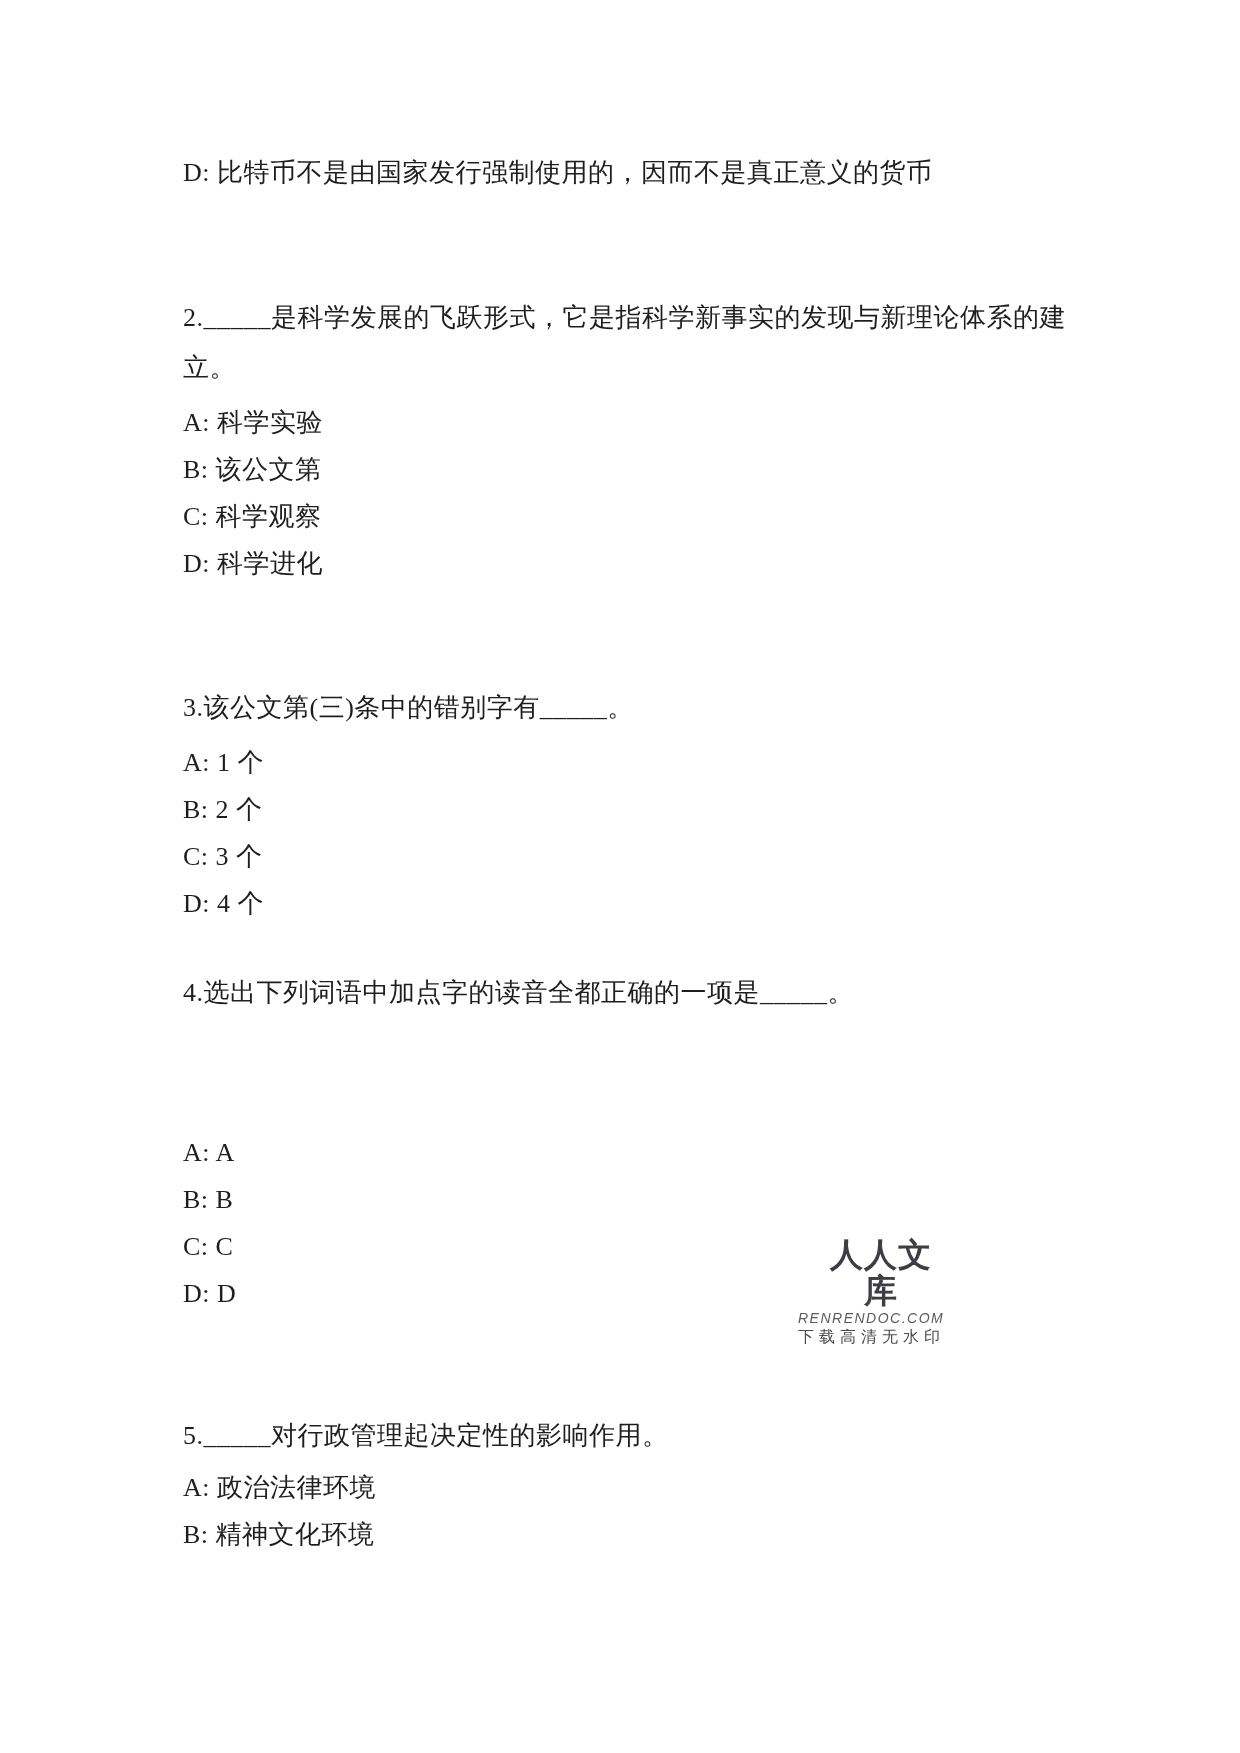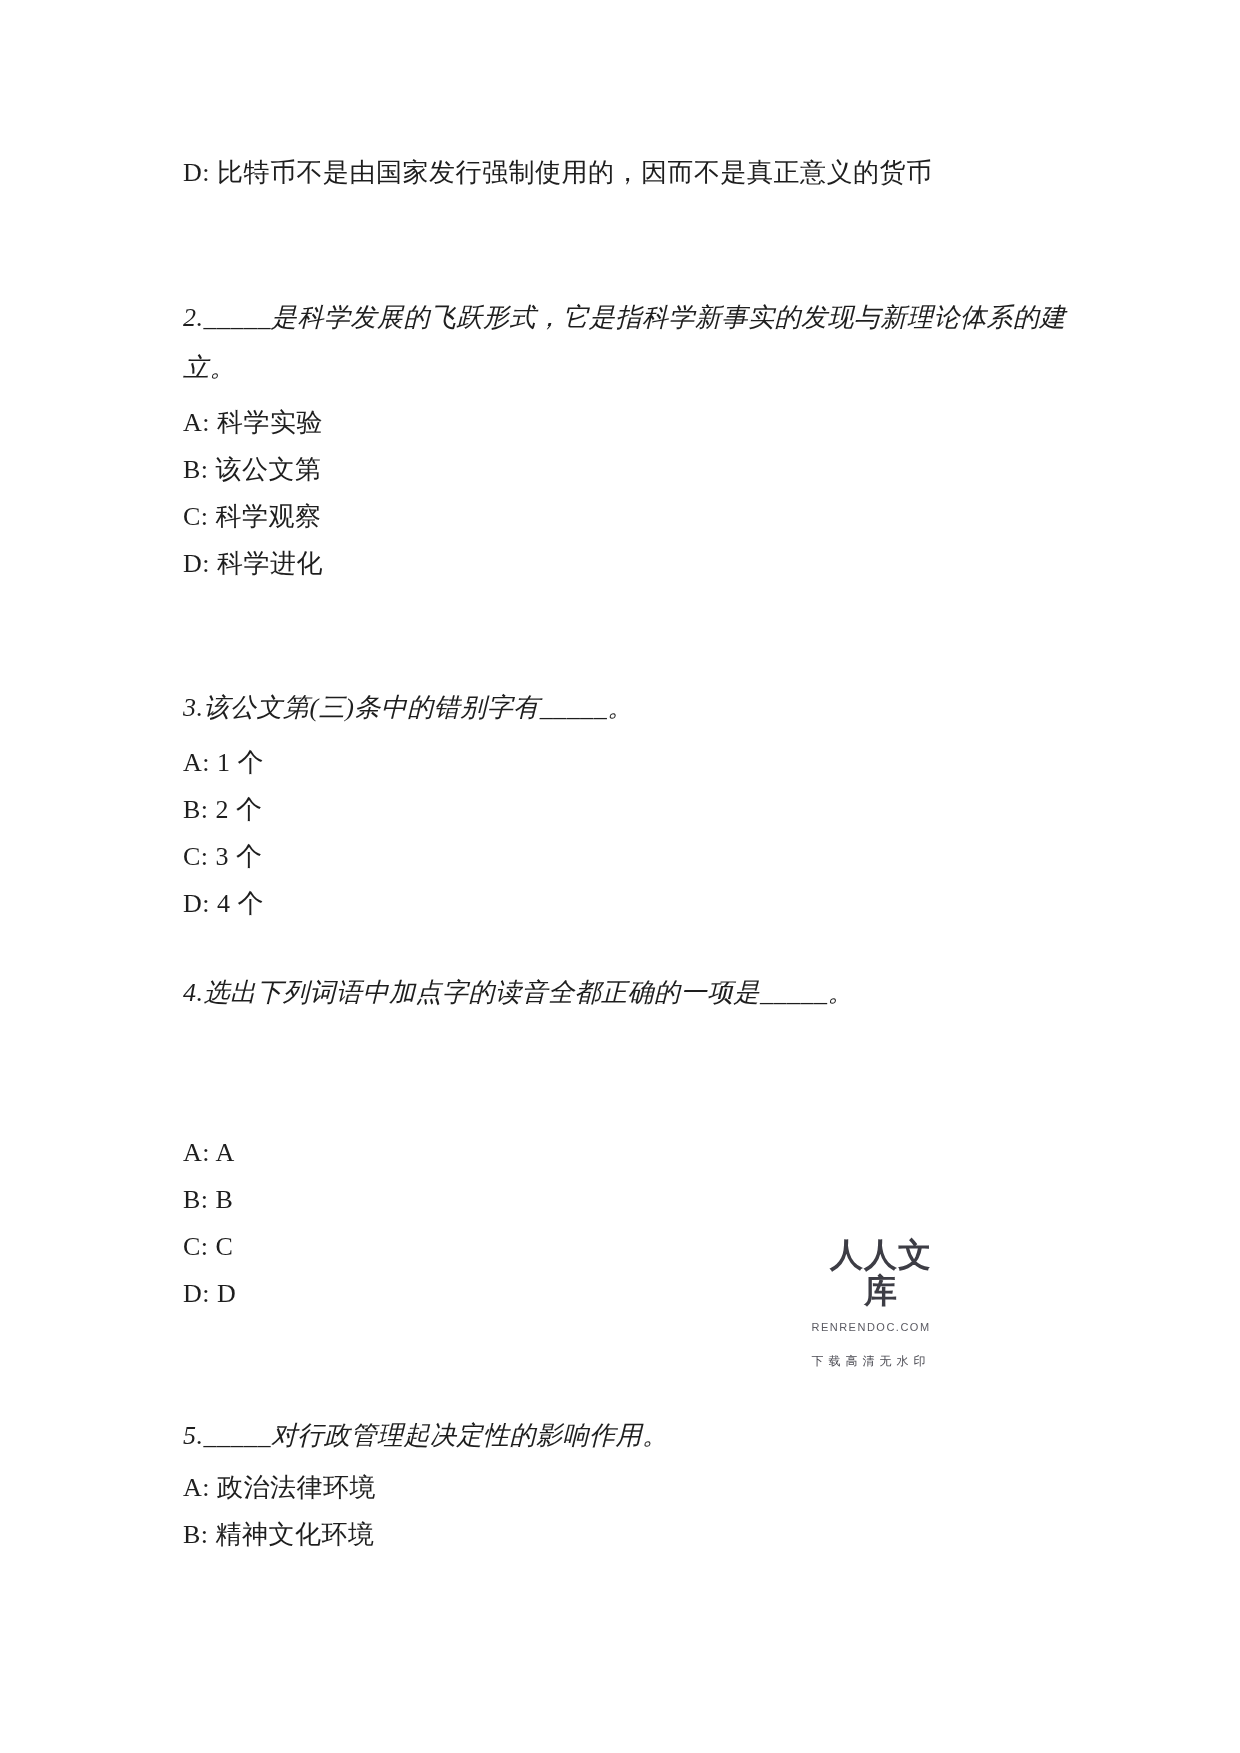--- a/index.html
+++ b/index.html
@@ -28,52 +28,52 @@
   .stem {
     position: absolute;
     left: 183px;
     right: 150px;
     font-size: 26px;
     line-height: 50px;
     letter-spacing: 0.5px;
   }
   .stem-line {
     white-space: pre;
-    font-style: italic;
   }
   .watermark {
     position: absolute;
     left: 798px;
     top: 1237px;
     width: 146px;
     text-align: center;
     font-family: "Liberation Sans", "DejaVu Sans", sans-serif;
   }
   .wm-title {
     font-size: 33px;
     line-height: 36px;
     font-weight: bold;
     letter-spacing: 1px;
     color: #3d3d45;
     font-family: "Liberation Serif", "DejaVu Serif", serif;
   }
   .wm-domain {
-    font-size: 11px;
+    font-size: 14px;
     line-height: 16px;
     letter-spacing: 1.5px;
     color: #5a5a62;
-    margin-top: 10px;
+    margin-top: 1px;
     white-space: nowrap;
+    font-style: italic;
   }
   .wm-tagline {
-    font-size: 12px;
+    font-size: 16px;
     line-height: 15px;
     letter-spacing: 5px;
     color: #4a4a52;
-    margin-top: 19px;
+    margin-top: 3px;
     white-space: nowrap;
   }
 </style>
 </head>
 <body>
 
 <div class="page">
 
   <div class="line" style="top:155px">D: 比特币不是由国家发行强制使用的，因而不是真正意义的货币</div>
 

